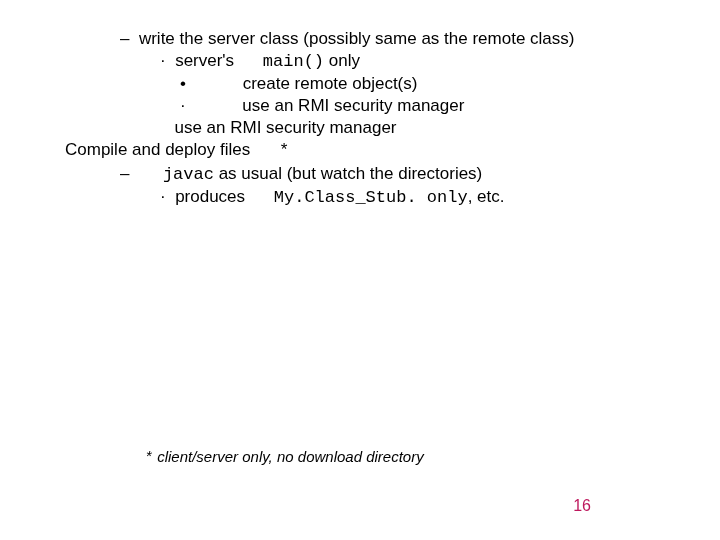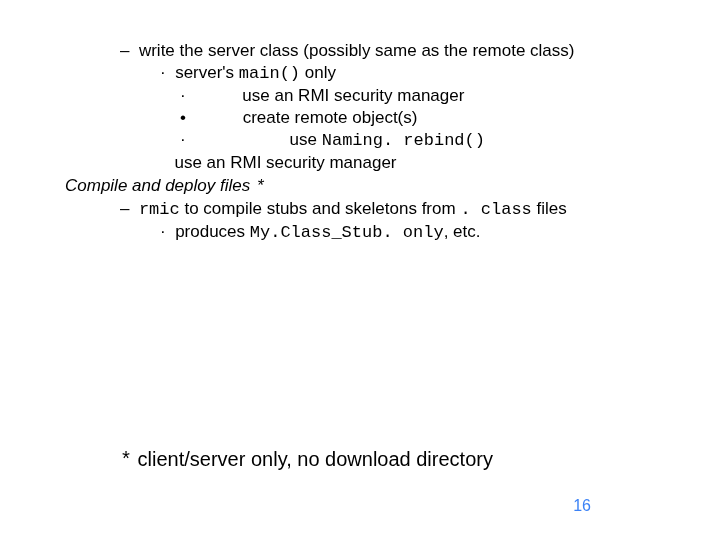--- a/index.html
+++ b/index.html
@@ -10,95 +10,94 @@
     background: #fff;
     font-family: "Comic Sans MS", "Comic Sans", cursive, sans-serif;
     color: #000;
     font-size: 17px;
   }
   .slide {
     position: relative;
     width: 631px;
     height: 540px;
     box-sizing: border-box;
-    padding: 40px 50px 0 65px;
+    padding: 28px 50px 0 65px;
   }
   .line {
     line-height: 1.3;
     white-space: nowrap;
   }
   .mono {
     font-family: "Courier New", Courier, monospace;
+    margin-left: 24px;
   }
   .b-dash { display:inline-block; }
   .b-dot  { display:inline-block; }
   .b-bull { display:inline-block; }
 
   .indent1 { padding-left: 55px; }
   .indent2 { padding-left: 95px; }
   .indent3 { padding-left: 115px; }
   .indent2b{ padding-left: 100px; }
-  .indent0 { padding-left: 0px; font-style: italic; }
+  .indent0 { padding-left: 0px; }
 
   .footnote {
     position: absolute;
     left: 120px;
     top: 448px;
-    font-size: 20px;
+    font-size: 15px;
     white-space: nowrap;
+    font-style: italic;
   }
   .pagenum {
     position: absolute;
     right: 40px;
     bottom: 25px;
     font-size: 16px;
-    color: #3b82f6;
+    color: #be185d;
   }
 </style>
 </head>
 <body>
 
 <div class="slide">
 
   <div class="line indent1">
     <span class="b-dash">–</span>&nbsp;&nbsp;<span>write the server class (possibly same as the remote class)</span>
   </div>
 
   <div class="line indent2">
     <span class="b-dot">·</span>&nbsp;&nbsp;<span>server's </span><span class="mono">main()</span><span> only</span>
   </div>
 
   <div class="line indent3">
+    <span class="b-bull">•</span>&nbsp;&nbsp;&nbsp;&nbsp;&nbsp;&nbsp;&nbsp;&nbsp;&nbsp;&nbsp;&nbsp;&nbsp;<span>create remote object(s)</span>
+  </div>
+
+  <div class="line indent3">
     <span class="b-dot">·</span>&nbsp;&nbsp;&nbsp;&nbsp;&nbsp;&nbsp;&nbsp;&nbsp;&nbsp;&nbsp;&nbsp;&nbsp;<span>use an RMI security manager</span>
   </div>
 
-  <div class="line indent3">
-    <span class="b-bull">•</span>&nbsp;&nbsp;&nbsp;&nbsp;&nbsp;&nbsp;&nbsp;&nbsp;&nbsp;&nbsp;&nbsp;&nbsp;<span>create remote object(s)</span>
-  </div>
 
-
-  <div class="line indent3">
-    <span class="b-dot">·</span>&nbsp;&nbsp;&nbsp;&nbsp;&nbsp;&nbsp;&nbsp;&nbsp;&nbsp;&nbsp;&nbsp;&nbsp;&nbsp;&nbsp;&nbsp;&nbsp;&nbsp;&nbsp;&nbsp;&nbsp;&nbsp;&nbsp;<span>use </span><span class="mono">Naming. rebind()</span>
-  </div>
 
 
   <div class="line indent2b">
     &nbsp;&nbsp;<span>use an RMI security manager</span>
   </div>
 
 
 
   <div class="line indent0">
     <span>Compile and deploy files </span><span class="mono">*</span>
   </div>
 
+  <div class="line indent1">
+    <span class="b-dash">–</span>&nbsp;&nbsp;<span class="mono">javac</span><span> as usual (but watch the directories)</span>
+  </div>
 
-  <div class="line indent1">
-    <span class="b-dash">–</span>&nbsp;&nbsp;<span class="mono">rmic</span><span> to compile stubs and skeletons from </span><span class="mono">. class</span><span> files</span>
-  </div>
 
   <div class="line indent2">
     <span class="b-dot">·</span>&nbsp;&nbsp;<span>produces </span><span class="mono">My.Class_Stub. only</span><span>, etc.</span>
   </div>
 
   <div class="footnote">
     <span class="mono">*</span><span> client/server only, no download directory</span>
   </div>
 
   <div class="pagenum">16</div>

